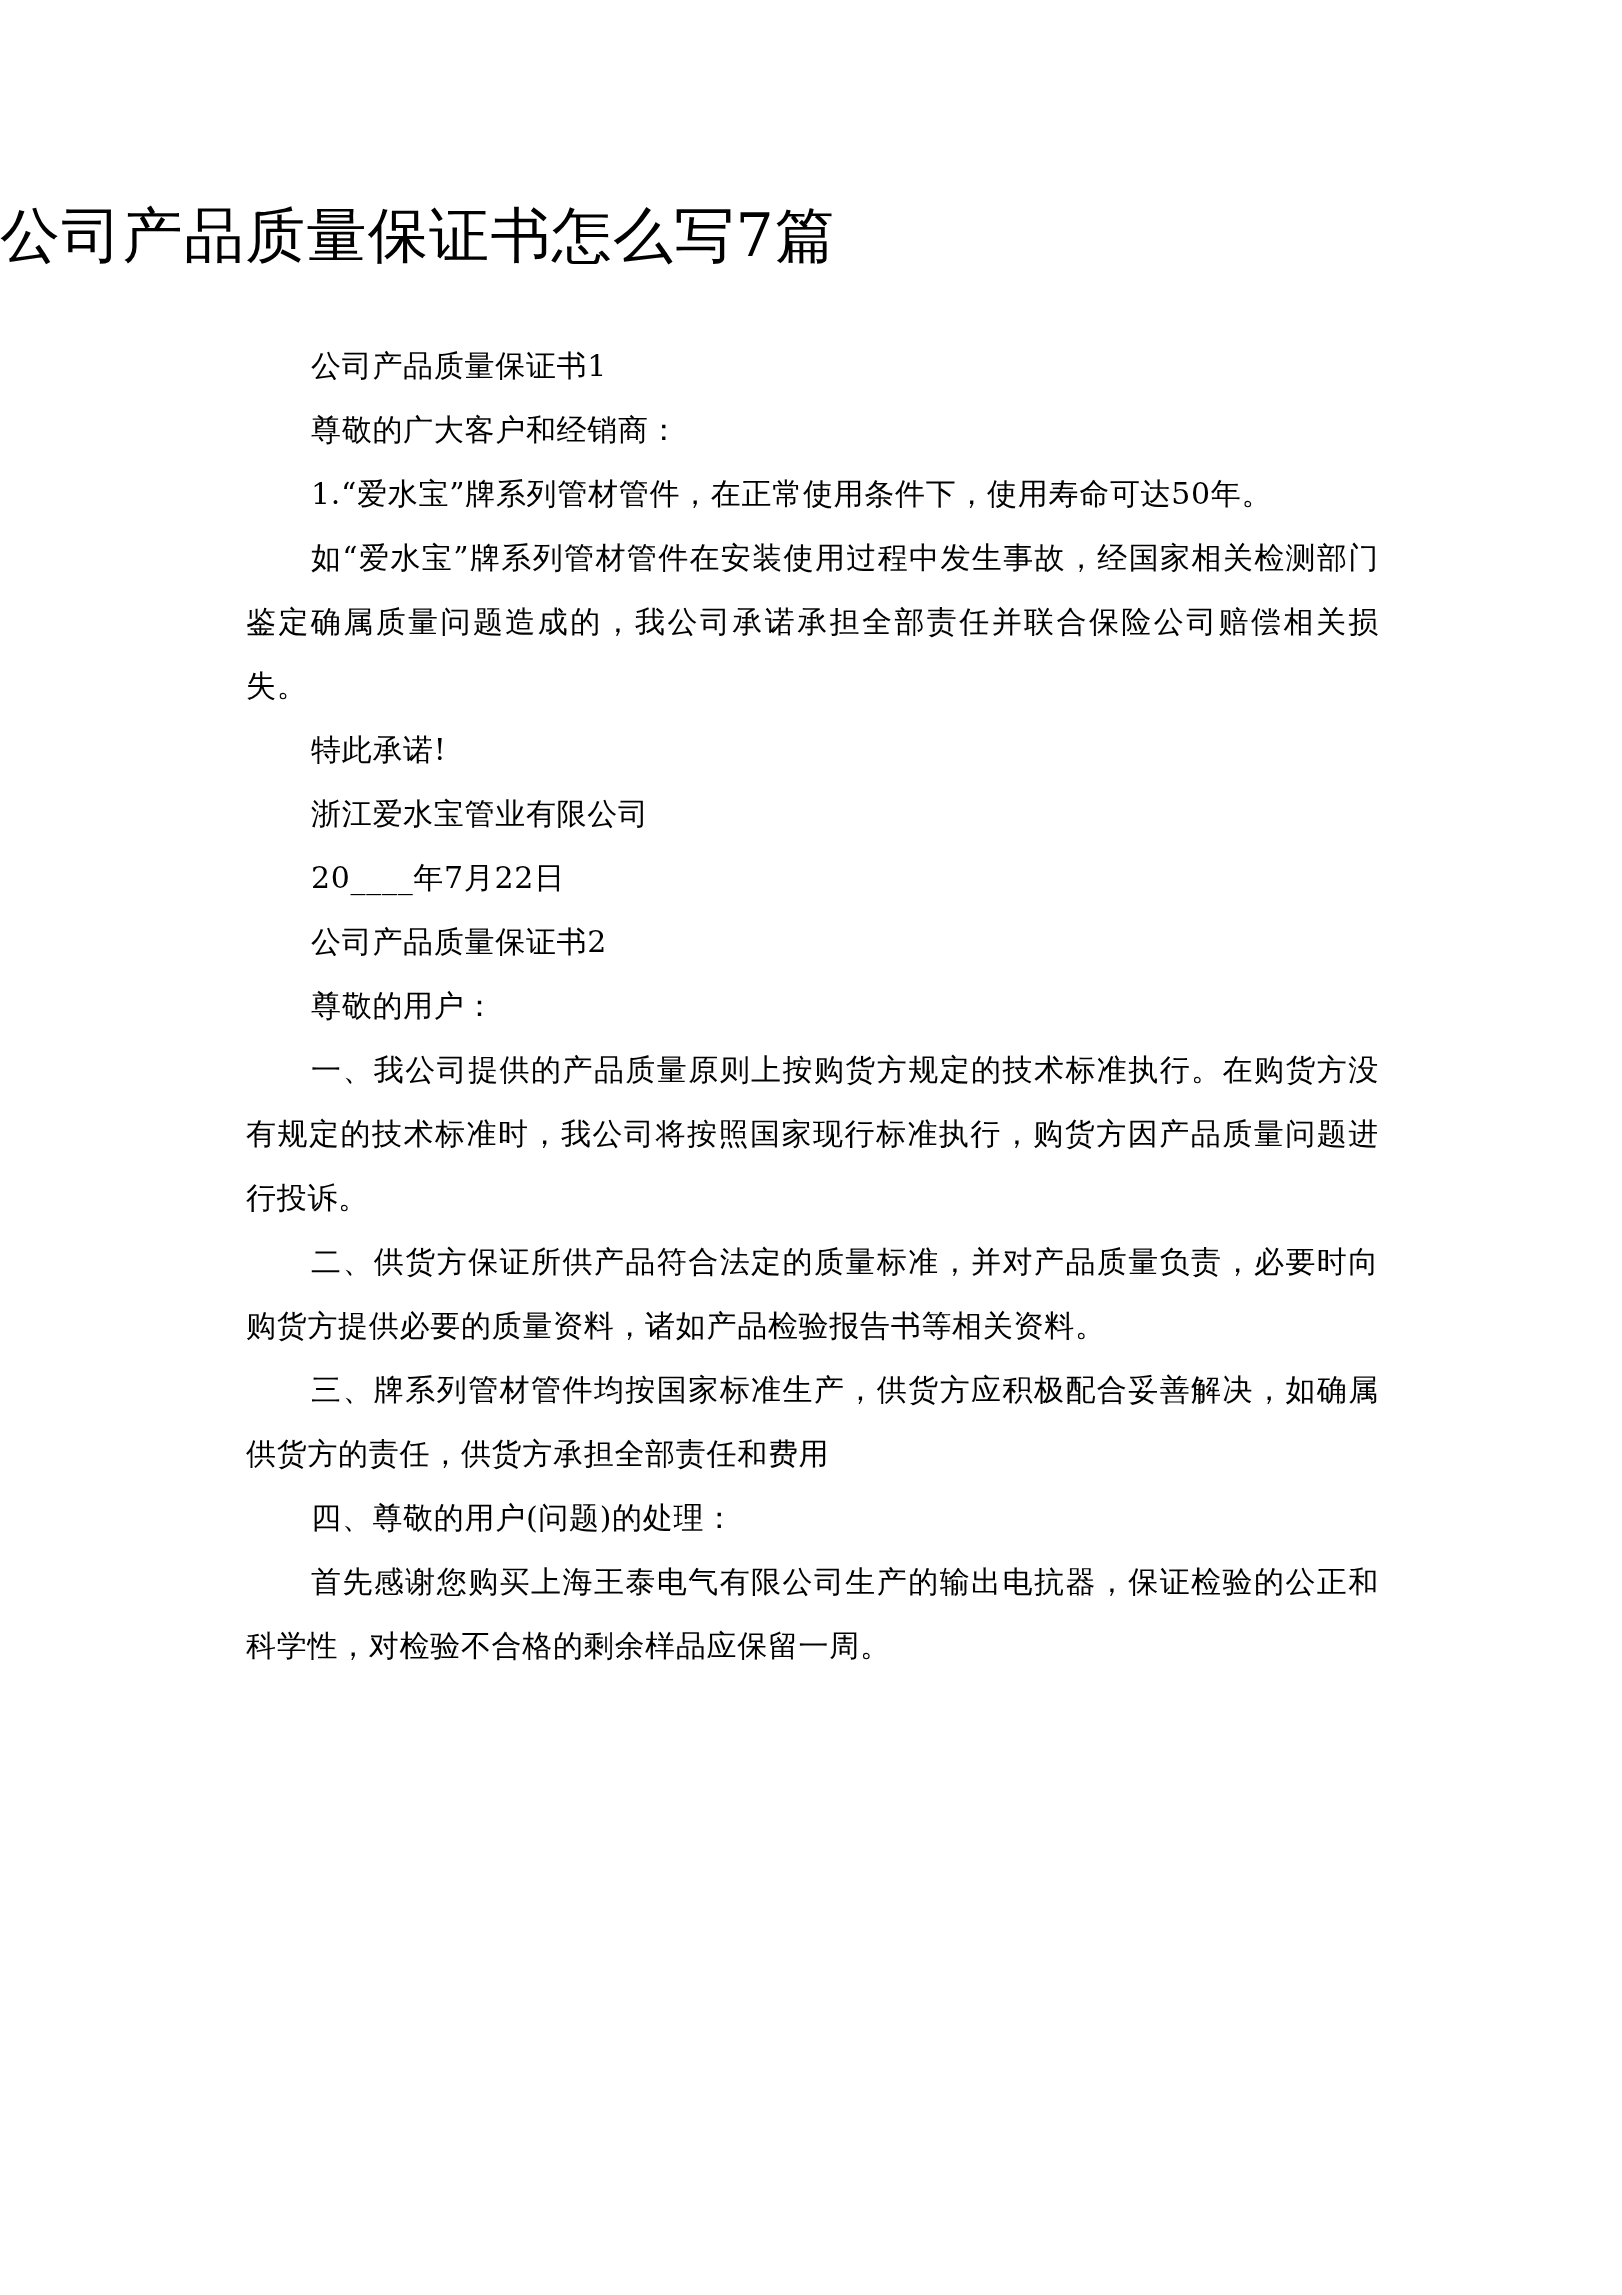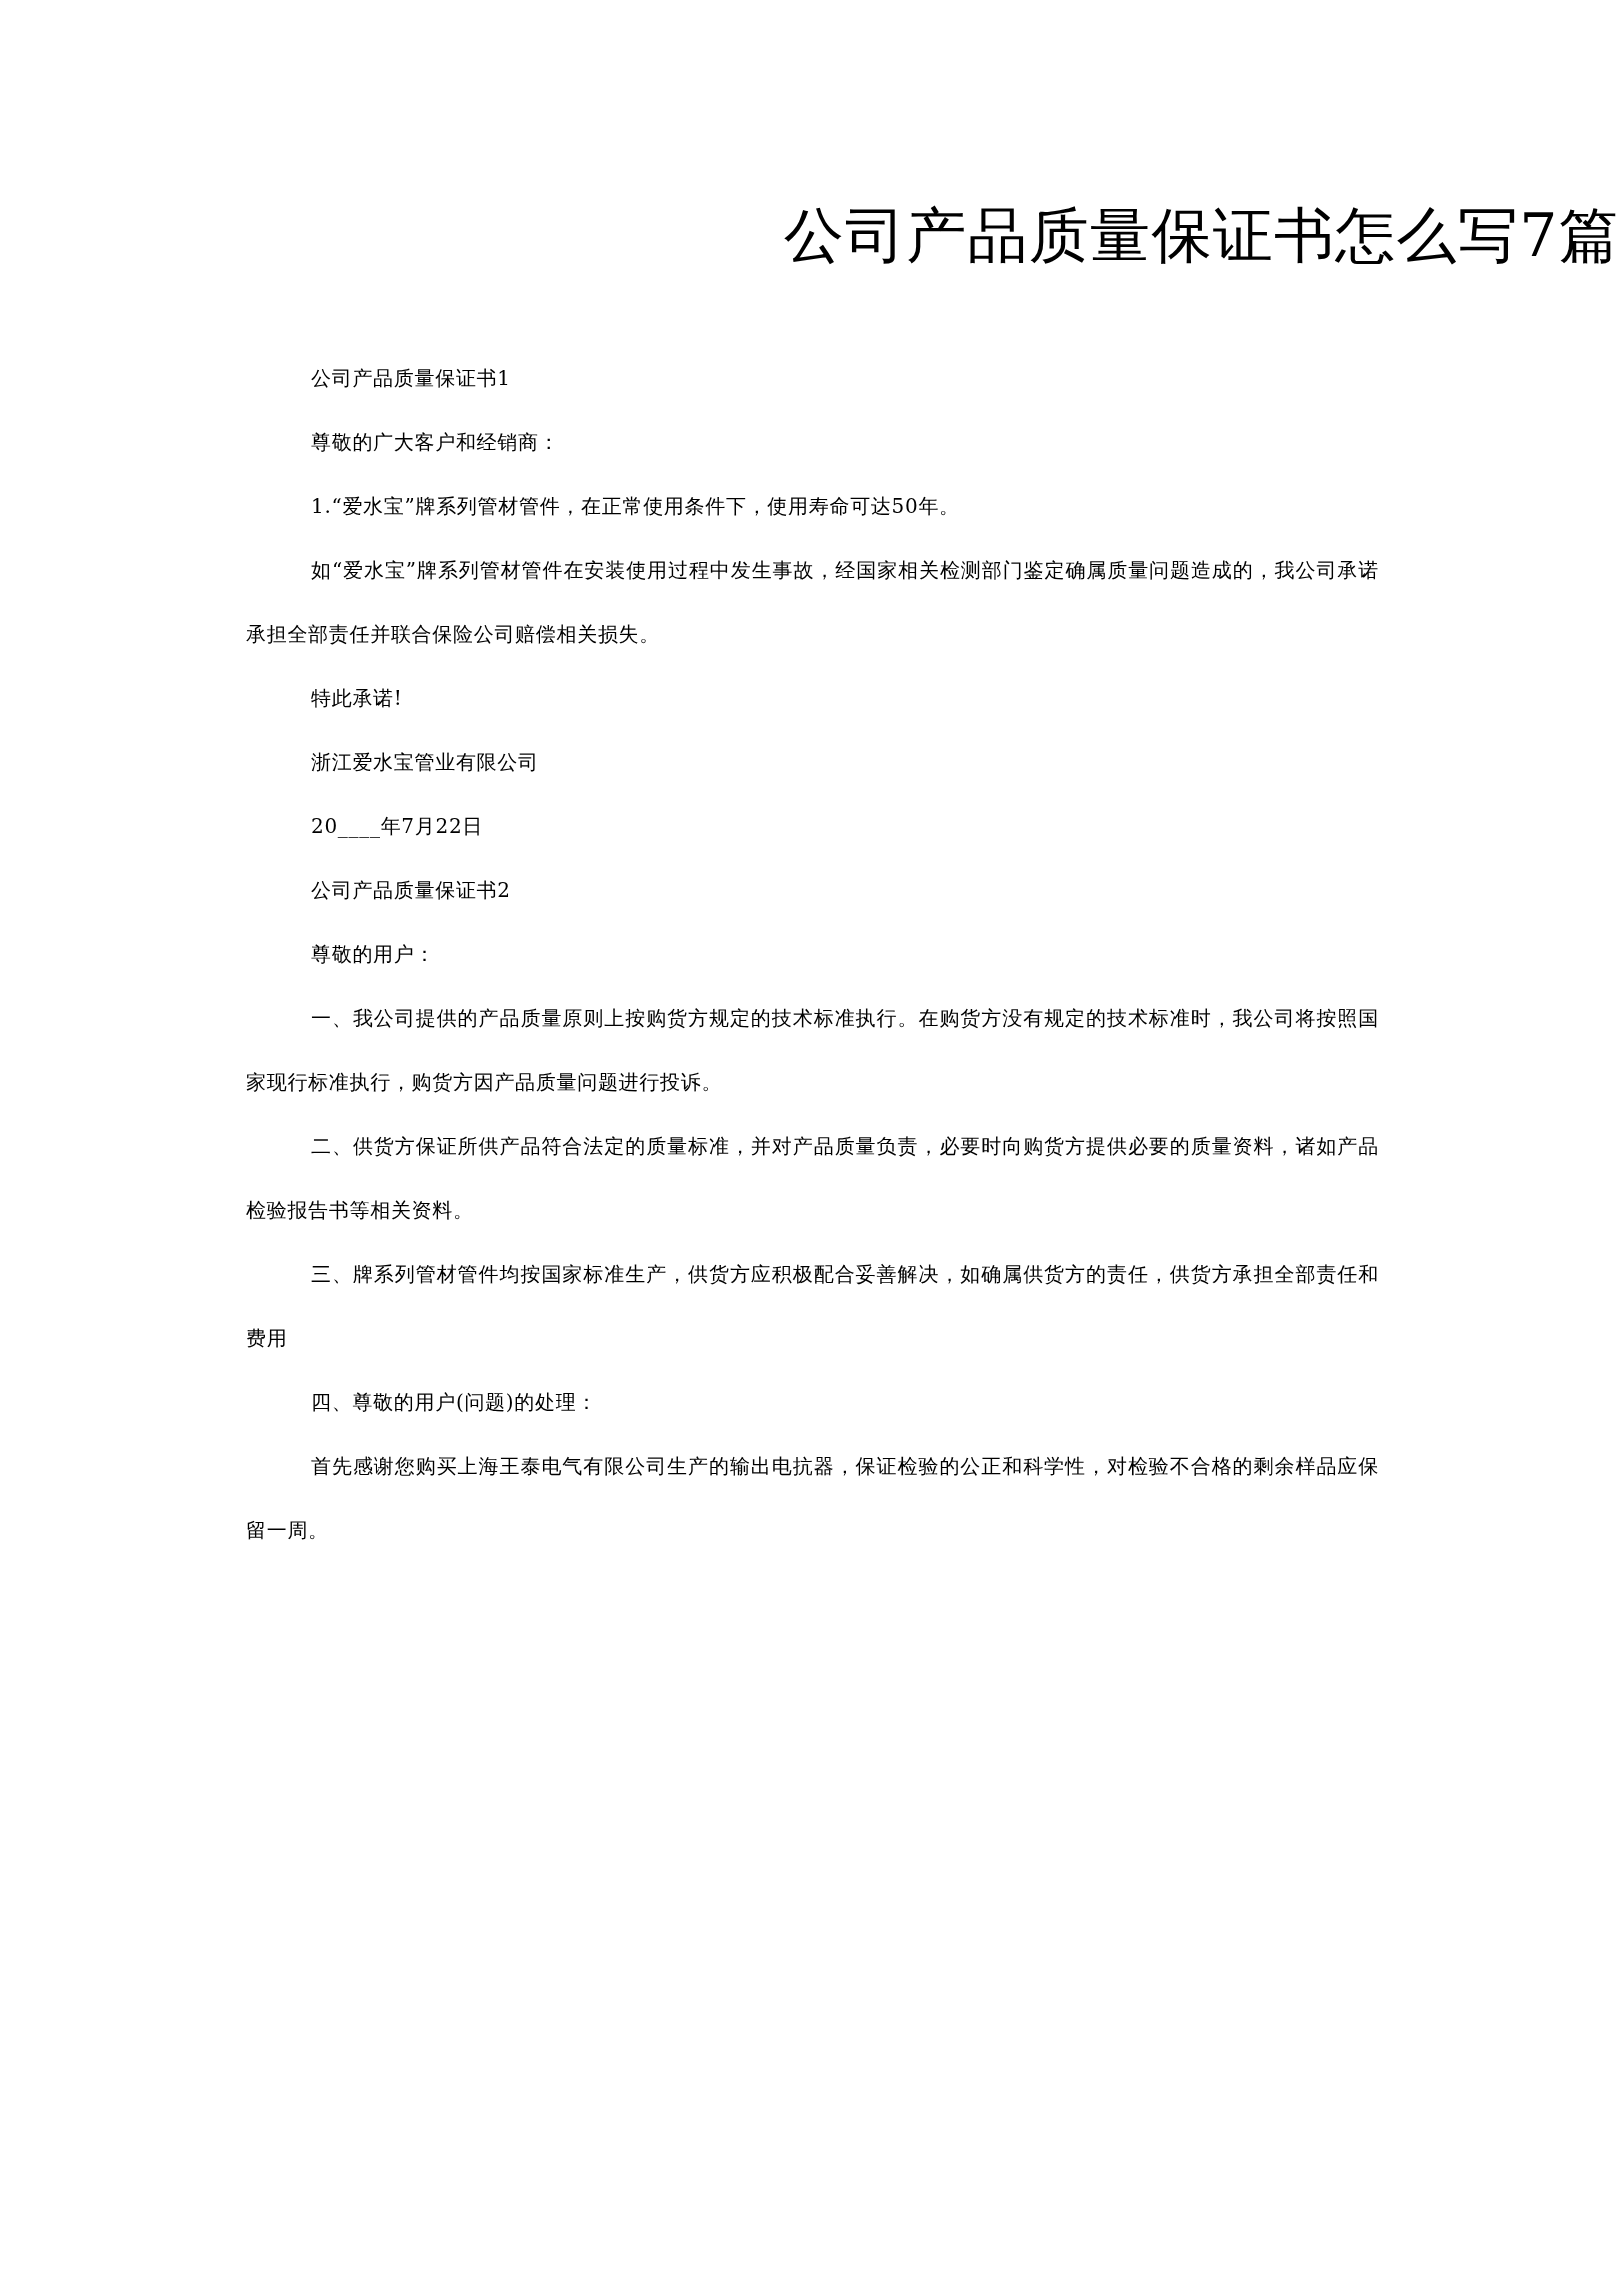--- a/index.html
+++ b/index.html
@@ -21,33 +21,33 @@
       top: 0;
       width: 1623px;
       height: 2295px;
       background: #ffffff;
     }
     .title {
       position: absolute;
       left: 0;
       width: 1620px;
       top: 196px;
-      text-align: right;
+      text-align: left;
       font-size: 60px;
       line-height: 79px;
       letter-spacing: 1.3px;
       font-weight: normal;
       margin: 0;
     }
     .body {
       position: absolute;
       left: 246px;
-      top: 346px;
+      top: 334px;
       width: 1133px;
-      font-size: 20px;
+      font-size: 30px;
       line-height: 64px;
       letter-spacing: 0.7px;
     }
     .p {
       margin: 0;
       text-align: justify;
       text-align-last: left;
     }
     .indent {
       text-indent: 65px;

